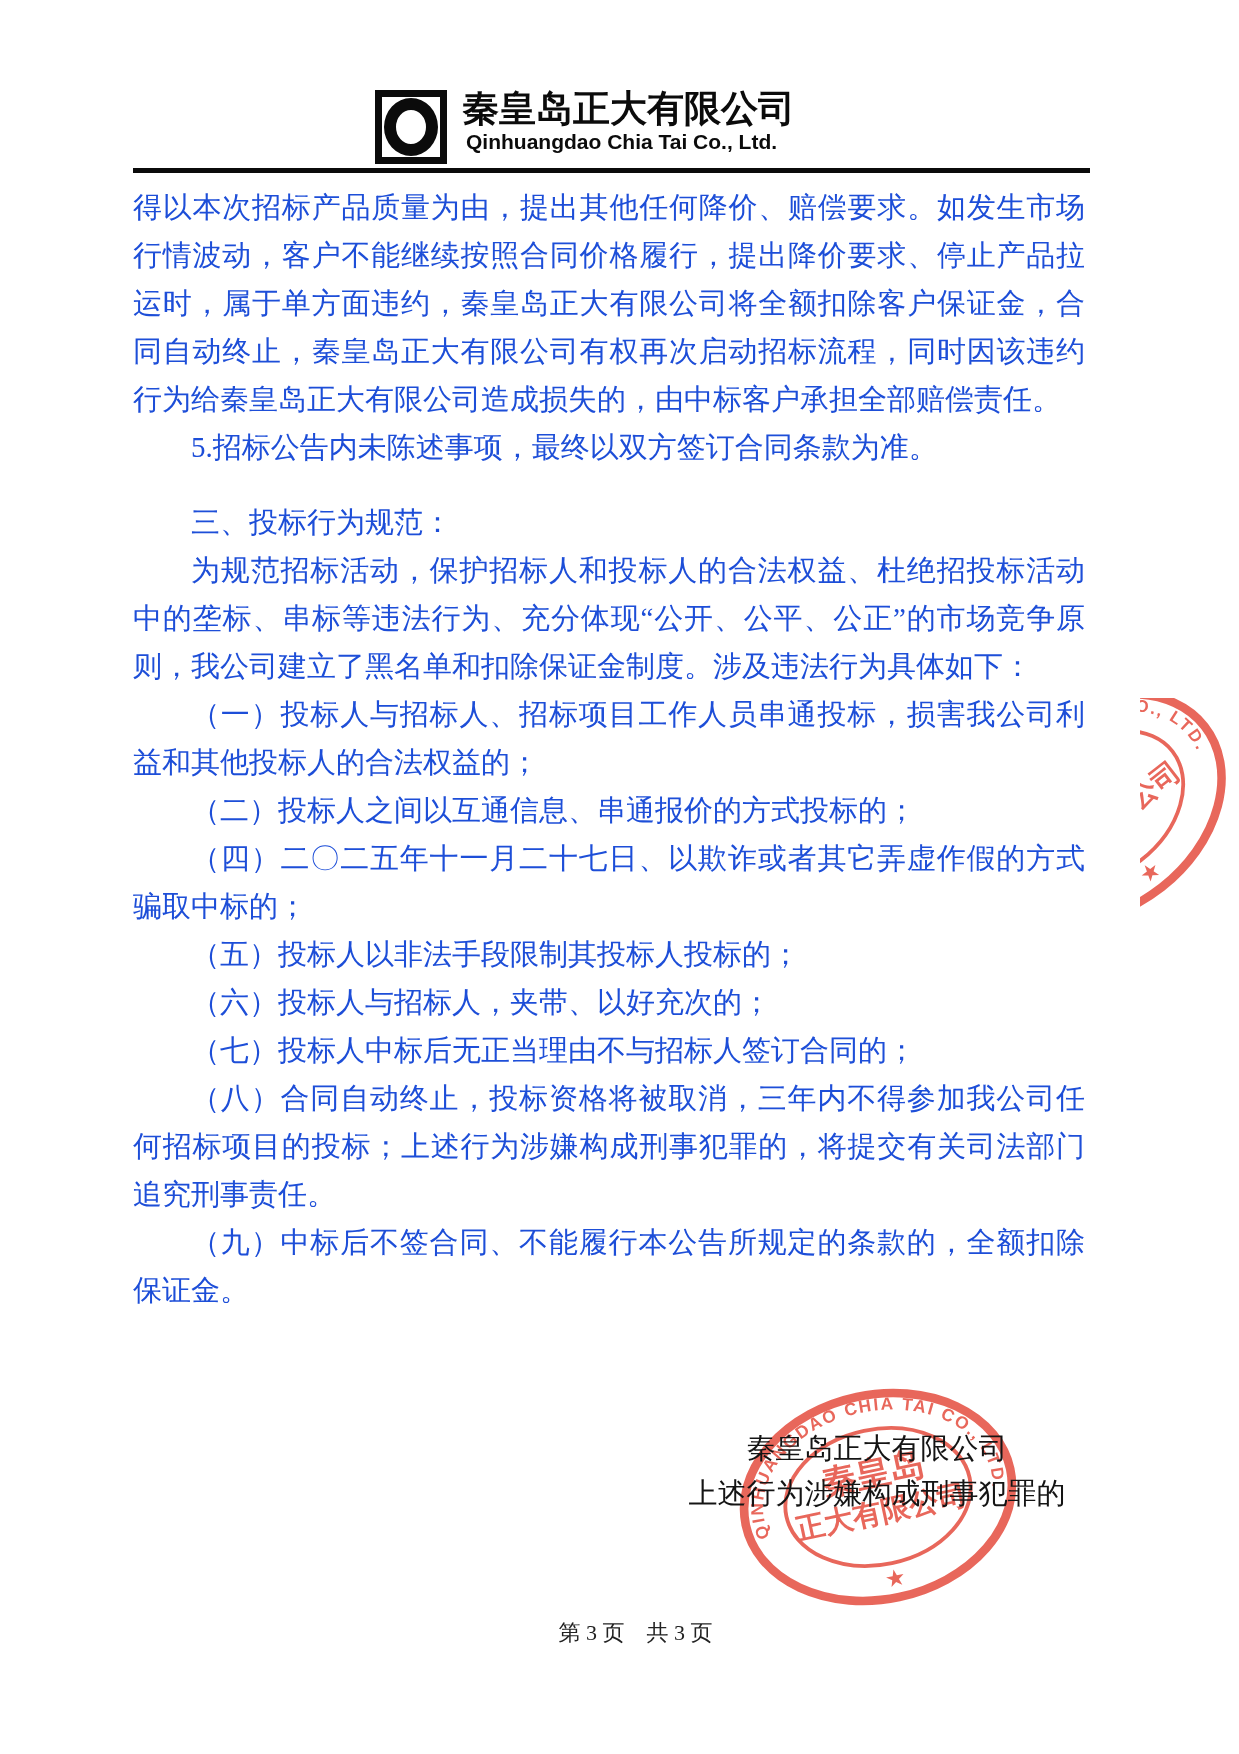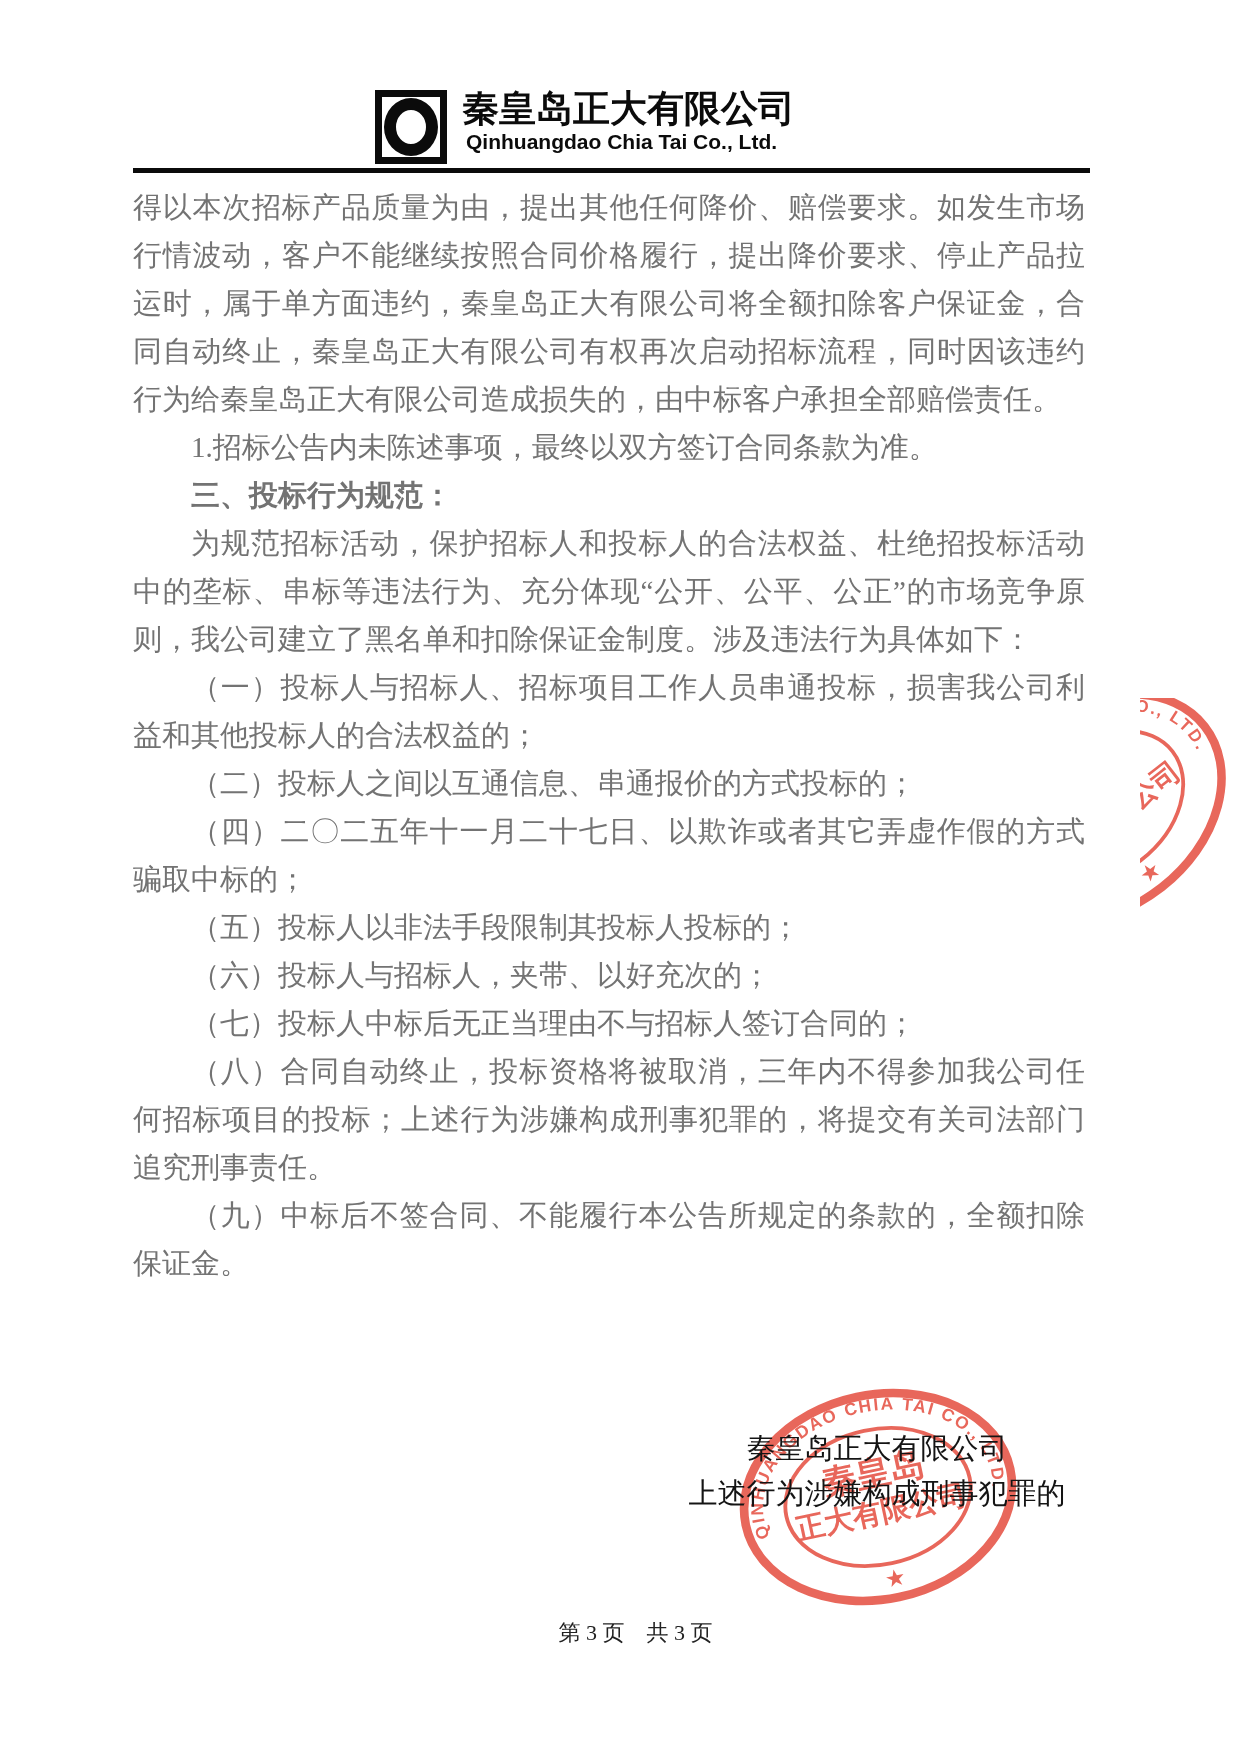--- a/index.html
+++ b/index.html
@@ -33,25 +33,25 @@
   }
   .header-rule{
     position:absolute;left:133px;top:168px;width:957px;height:5px;
     background:#0b0b0b;
   }
   
   .doc-body{
     position:absolute;left:133px;top:183px;width:952px;
     font-size:29px;line-height:48px;text-align:justify;
     text-justify:inter-ideograph;
-    color:#737373;
+    color:#1d4ed8;
   }
   .doc-body p{margin:0;padding:0;}
   .doc-body p.indent{text-indent:58px;}
-  .doc-body p.bold{font-weight:bold;}
+  .doc-body p.bold{font-weight:normal;margin-top:27px;}
   
   .signature{
     position:absolute;left:560px;top:1426px;width:634px;
     text-align:center;font-size:29px;line-height:45px;color:#141414;
     z-index:3;
   }
   
   .stamp-main{
     position:absolute;left:733px;top:1385px;width:290px;height:224px;
     transform:rotate(-12deg);
@@ -80,21 +80,21 @@
 
   <div class="logo">
     <div class="ring"></div>
   </div>
   <div class="company-zh">秦皇岛正大有限公司</div>
   <div class="company-en">Qinhuangdao Chia Tai Co., Ltd.</div>
   <div class="header-rule"></div>
 
   <div class="doc-body">
     <p class="noindent">得以本次招标产品质量为由，提出其他任何降价、赔偿要求。如发生市场行情波动，客户不能继续按照合同价格履行，提出降价要求、停止产品拉运时，属于单方面违约，秦皇岛正大有限公司将全额扣除客户保证金，合同自动终止，秦皇岛正大有限公司有权再次启动招标流程，同时因该违约行为给秦皇岛正大有限公司造成损失的，由中标客户承担全部赔偿责任。</p>
-    <p class="indent">1.招标公告内未陈述事项，最终以双方签订合同条款为准。</p>
+    <p class="indent">5.招标公告内未陈述事项，最终以双方签订合同条款为准。</p>
     <p class="indent bold">三、投标行为规范：</p>
     <p class="indent">为规范招标活动，保护招标人和投标人的合法权益、杜绝招投标活动中的垄标、串标等违法行为、充分体现“公开、公平、公正”的市场竞争原则，我公司建立了黑名单和扣除保证金制度。涉及违法行为具体如下：</p>
     <p class="indent">（一）投标人与招标人、招标项目工作人员串通投标，损害我公司利益和其他投标人的合法权益的；</p>
     <p class="indent">（二）投标人之间以互通信息、串通报价的方式投标的；</p>
     <p class="indent">（四）二〇二五年十一月二十七日、以欺诈或者其它弄虚作假的方式骗取中标的；</p>
     <p class="indent">（五）投标人以非法手段限制其投标人投标的；</p>
     <p class="indent">（六）投标人与招标人，夹带、以好充次的；</p>
     <p class="indent">（七）投标人中标后无正当理由不与招标人签订合同的；</p>
     <p class="indent">（八）合同自动终止，投标资格将被取消，三年内不得参加我公司任何招标项目的投标；上述行为涉嫌构成刑事犯罪的，将提交有关司法部门追究刑事责任。</p>
     <p class="indent">（九）中标后不签合同、不能履行本公告所规定的条款的，全额扣除保证金。</p>

